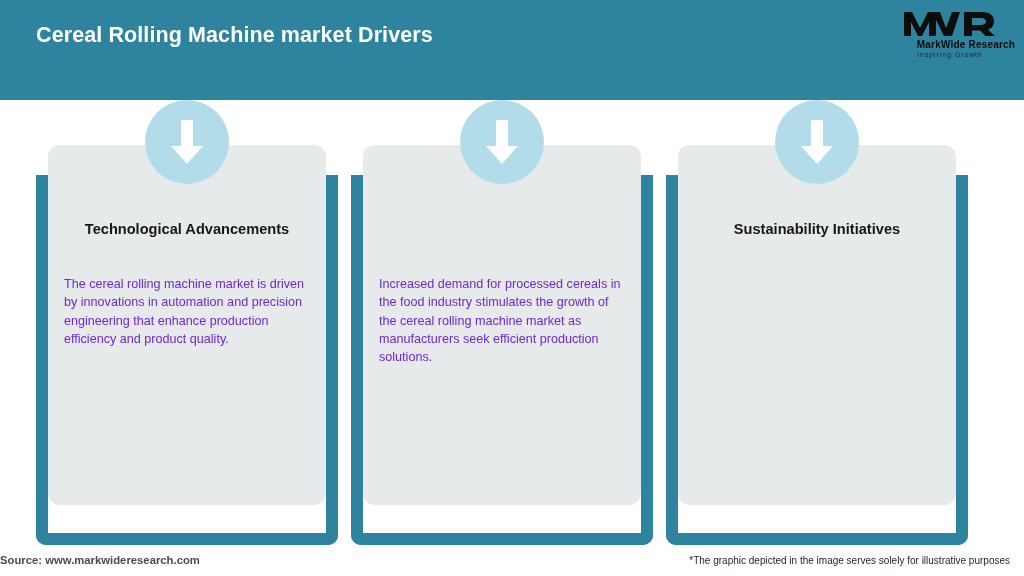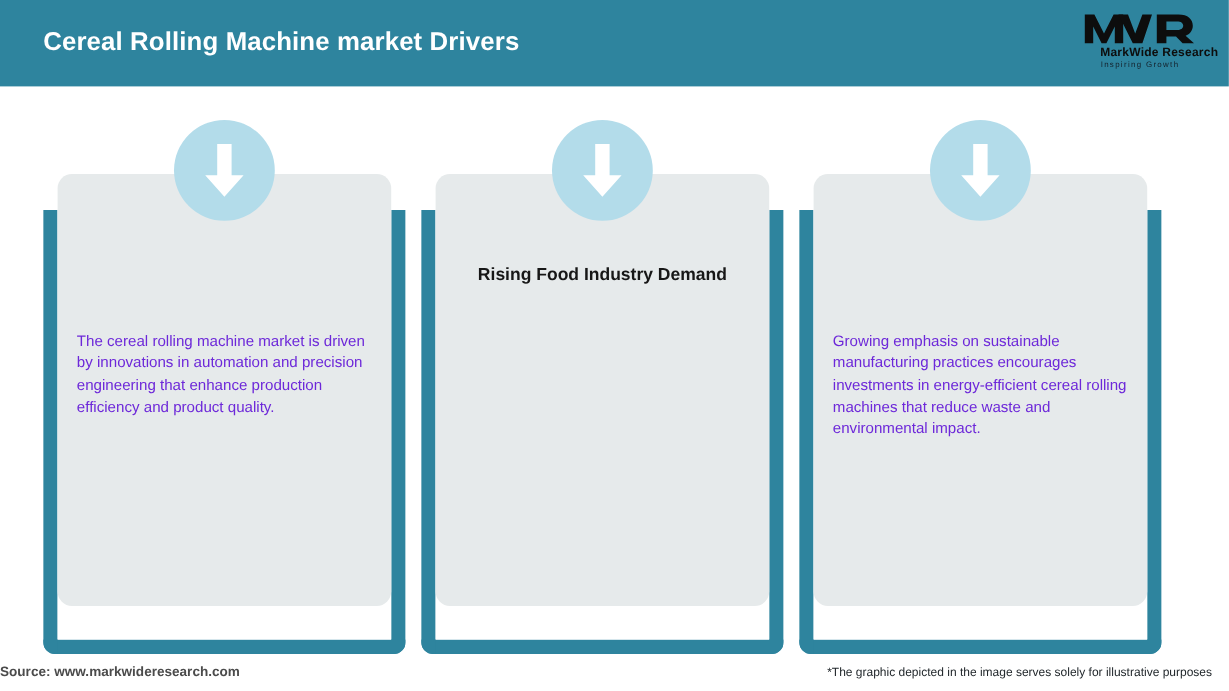--- a/index.html
+++ b/index.html
@@ -14,21 +14,21 @@
     font-family: "Liberation Sans", sans-serif;
     position: relative;
   }
 
   
   .header {
     position: absolute;
     left: 0;
     top: 0;
     width: 1024px;
-    height: 72px;
+    height: 100px;
     background: #2E849E;
   }
   .header-title {
     position: absolute;
     left: 36px;
     top: 23px;
     font-size: 21.5px;
     font-weight: bold;
     color: #ffffff;
     letter-spacing: 0.1px;
@@ -200,44 +200,45 @@
 <div class="stage">
 
   <div class="card-wrap c1">
     <div class="card-frame"></div>
     <div class="card">
       <div class="badge">
         <svg width="40" height="48" viewBox="0 0 40 48">
           <polygon points="14,2 26,2 26,28 36,28 20,46 4,28 14,28" fill="#FFFFFF"></polygon>
         </svg>
       </div>
+      <div class="card-title">Technological Advancements</div>
       <div class="card-body">The cereal rolling machine market is driven by innovations in automation and precision engineering that enhance production efficiency and product quality.</div>
     </div>
   </div>
 
   <div class="card-wrap c2">
     <div class="card-frame"></div>
     <div class="card">
       <div class="badge">
         <svg width="40" height="48" viewBox="0 0 40 48">
           <polygon points="14,2 26,2 26,28 36,28 20,46 4,28 14,28" fill="#FFFFFF"></polygon>
         </svg>
       </div>
-      <div class="card-title">Rising Food Industry Demand</div>
+      <div class="card-body">Increased demand for processed cereals in the food industry stimulates the growth of the cereal rolling machine market as manufacturers seek efficient production solutions.</div>
     </div>
   </div>
 
   <div class="card-wrap c3">
     <div class="card-frame"></div>
     <div class="card">
       <div class="badge">
         <svg width="40" height="48" viewBox="0 0 40 48">
           <polygon points="14,2 26,2 26,28 36,28 20,46 4,28 14,28" fill="#FFFFFF"></polygon>
         </svg>
       </div>
-      <div class="card-body">Growing emphasis on sustainable manufacturing practices encourages investments in energy-efficient cereal rolling machines that reduce waste and environmental impact.</div>
+      <div class="card-title">Sustainability Initiatives</div>
     </div>
   </div>
 
 </div>
 
 <div class="footer-source">Source: www.markwideresearch.com</div>
 <div class="footer-note">*The graphic depicted in the image serves solely for illustrative purposes</div>
 
 </body></html>

